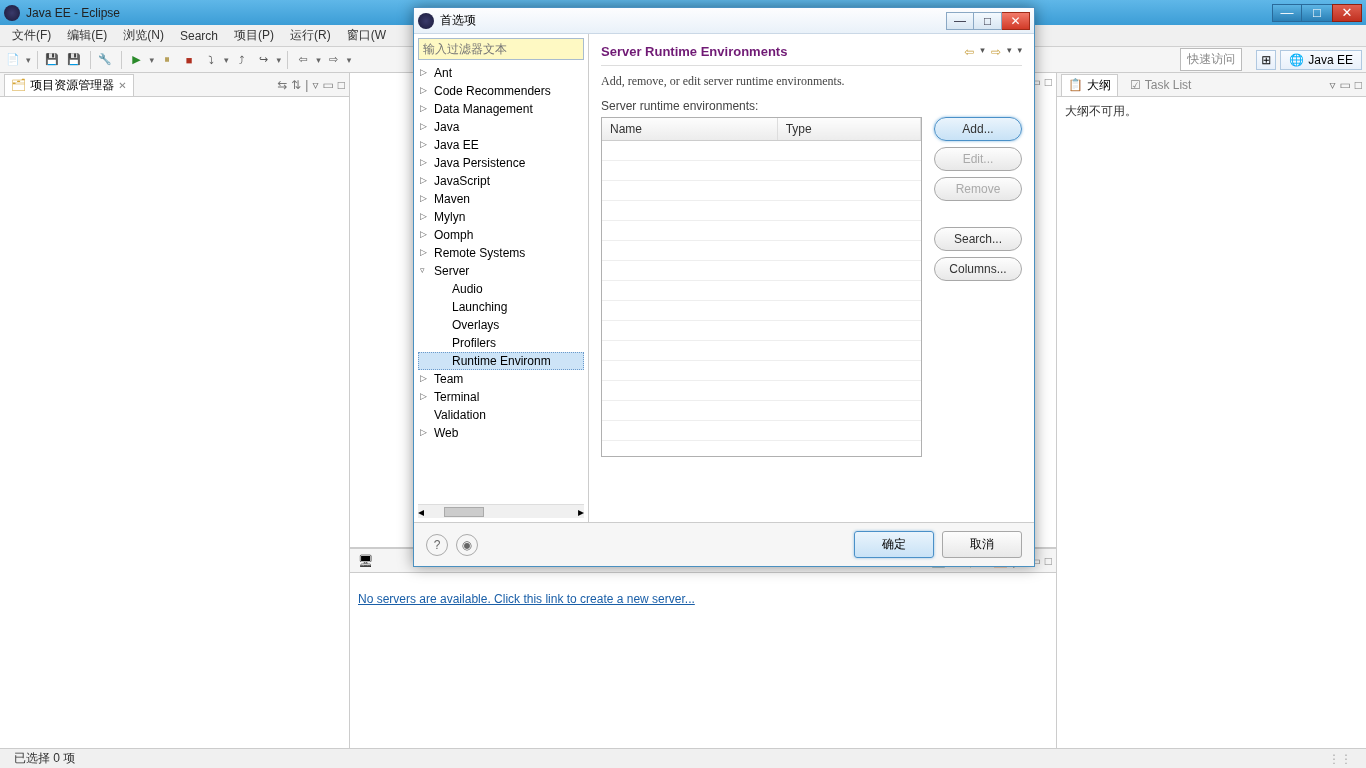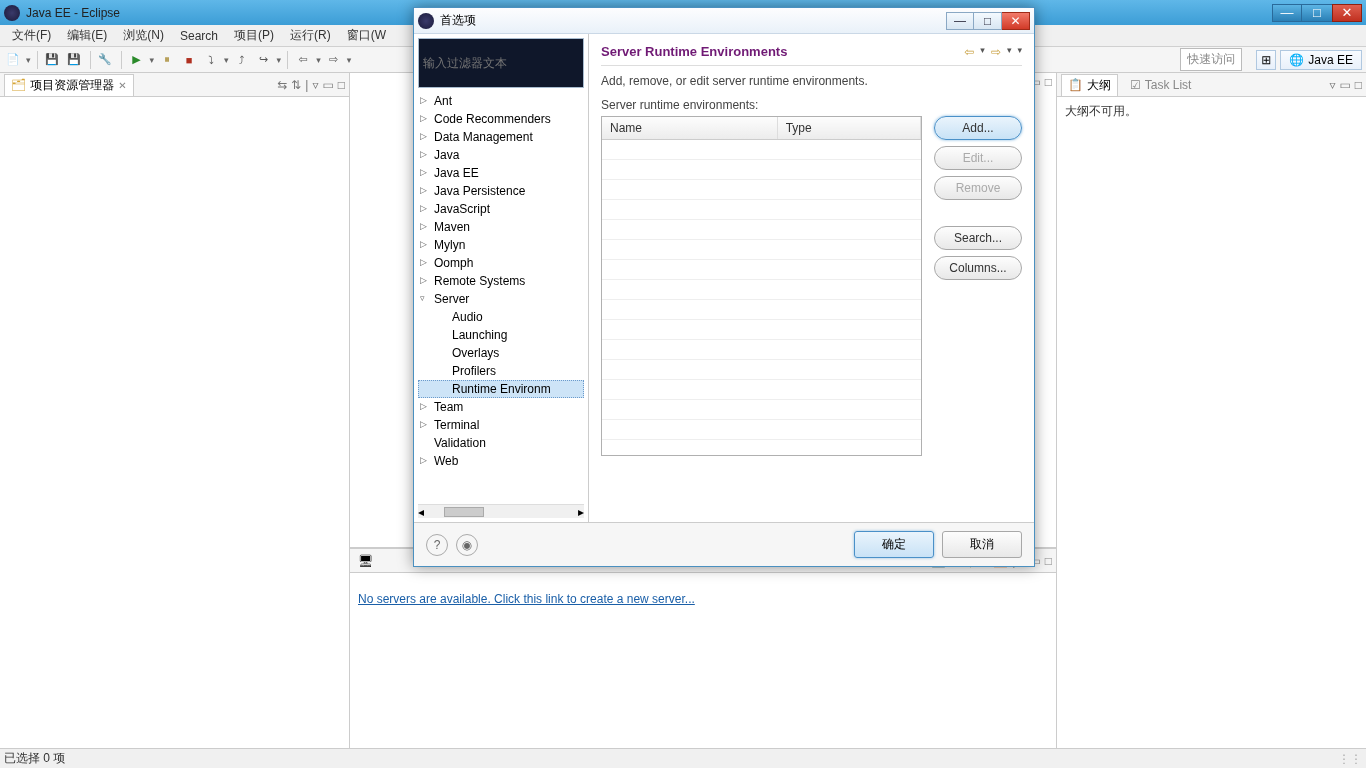--- a/index.html
+++ b/index.html
@@ -43,49 +43,49 @@
 .bottom-panel { height:200px; display:flex; flex-direction:column; border-top:1px solid #ccc;}
 .bottom-panel .view-tabbar { background:#f5f5f5;}
 .bottom-panel .body { flex:1; padding:19px 8px; background:#fff;}
 .bottom-panel .body a { color:#1a5fa8; text-decoration:underline;}
 .bp-actions { margin-left:auto; display:flex; gap:4px; color:#888; font-size:11px;}
 
 .right-panel { width:310px; border-left:1px solid #ccc; display:flex; flex-direction:column;}
 .right-panel .body { padding:6px 8px; color:#333;}
 
 
-.statusbar { position:absolute; bottom:0; left:0; right:0; height:20px; background:#F0F0F0; border-top:1px solid #ccc; display:flex; align-items:center; padding:0 4px; color:#333;}
+.statusbar { position:absolute; bottom:0; left:0; right:0; height:20px; background:#F0F0F0; border-top:1px solid #ccc; display:flex; align-items:center; padding:0 14px; color:#333;}
 .statusbar .grip { margin-left:auto; color:#aaa;}
 
 
 .dialog-overlay { position:absolute; left:373px; top:7px; width:622px; height:560px; box-shadow:0 0 14px rgba(0,0,0,.4); border:1px solid #4a90c0; background:#fff; display:flex; flex-direction:column;margin-left:40px;}
 .dlg-titlebar { height:26px; background:linear-gradient(#fdfdfe,#e9f1f9); border-bottom:1px solid #cad8e6; display:flex; align-items:center; padding:0 4px;}
 .dlg-titlebar .ico { width:16px;height:16px;background:radial-gradient(circle,#3a3a6a,#1a1a3a);border-radius:50%;margin-right:6px;}
 .dlg-winctl { margin-left:auto; display:flex;}
 .dlg-winctl .b { width:28px;height:18px;border:1px solid #8aa8c4;background:linear-gradient(#f4f9fe,#d8e6f2);display:flex;align-items:center;justify-content:center;font-size:12px;color:#334;}
 .dlg-winctl .b.close{background:linear-gradient(#f27a6a,#d13a28);border-color:#a02a18;color:#fff;}
 .dlg-winctl .b+.b{border-left:none;}
 
 .dlg-body { flex:1; display:flex; background:#f6f6f6;}
 .dlg-left { width:175px; border-right:1px solid #ccc; background:#fff; display:flex;flex-direction:column; padding:4px;}
-.filter-input { width:100%; border:1px solid #a8bccf; padding:17px 4px; color:#888; background:#0f172a;}
+.filter-input { width:100%; border:1px solid #a8bccf; padding:3px 4px; color:#888; background:#fef9c3;}
 .tree { flex:1; overflow:auto; margin-top:4px;}
 .tree .node { padding:2px 2px 2px 16px; position:relative; white-space:nowrap; cursor:default;}
 .tree .node .arr { position:absolute; left:2px; top:3px; font-size:9px; color:#666;}
 .tree .node.child { padding-left:34px;}
 .tree .node.sel { background:#cde4f7; border:1px dotted #6a9acb; padding-top:1px;padding-bottom:1px;padding-left:33px;}
 .tree-scroll { height:14px; border-top:1px solid #ddd; background:#f0f0f0; display:flex;align-items:center;}
 .tree-scroll .thumb{height:10px;width:40px;background:#ccc;border:1px solid #aaa;margin-left:20px;}
 
 .dlg-right { flex:1; padding:10px 12px 6px 12px; display:flex; flex-direction:column; background:#fff;}
 .dlg-header-row { display:flex; align-items:center; border-bottom:1px solid #ddd; padding-bottom:6px; margin-bottom:8px;}
 .dlg-header-row h2 { font-size:13px; font-weight:bold; color:#701a75;}
 .dlg-nav { margin-left:auto; display:flex; gap:6px; color:#c8a040; font-size:13px;}
 .dlg-nav .dd{font-size:9px;color:#555;}
-.desc { color:#444; margin-bottom:10px;}
+.desc { color:#444; margin-bottom:10px;font-family:Liberation Serif, serif;}
 .subhead { color:#444; margin-bottom:4px;}
 
 .content-row { display:flex; gap:12px; flex:1; align-items:flex-start;}
 .table-wrap { flex:1; border:1px solid #b0b0b0; background:#fff; height:340px; overflow:hidden;}
 .tbl { width:100%; border-collapse:collapse;}
 .tbl th { text-align:left; background:linear-gradient(#fdfdfd,#ececec); border-right:1px solid #ddd; border-bottom:1px solid #ccc; padding:4px 8px; font-weight:normal; color:#333;}
 .tbl td { border-bottom:1px solid #eee; height:20px; padding:0 8px;}
 .btn-col { width:88px; display:flex; flex-direction:column; gap:6px;}
 .wbtn { border:1px solid #a8a8a8; background:linear-gradient(#fdfdfd,#e8e8e8); padding:4px 4px; text-align:center; color:#333; border-radius:12px;}
 .wbtn.primary { border:1px solid #4a90c8; background:linear-gradient(#eaf4fc,#c8e2f6); box-shadow:0 0 3px rgba(70,150,210,.7);}

